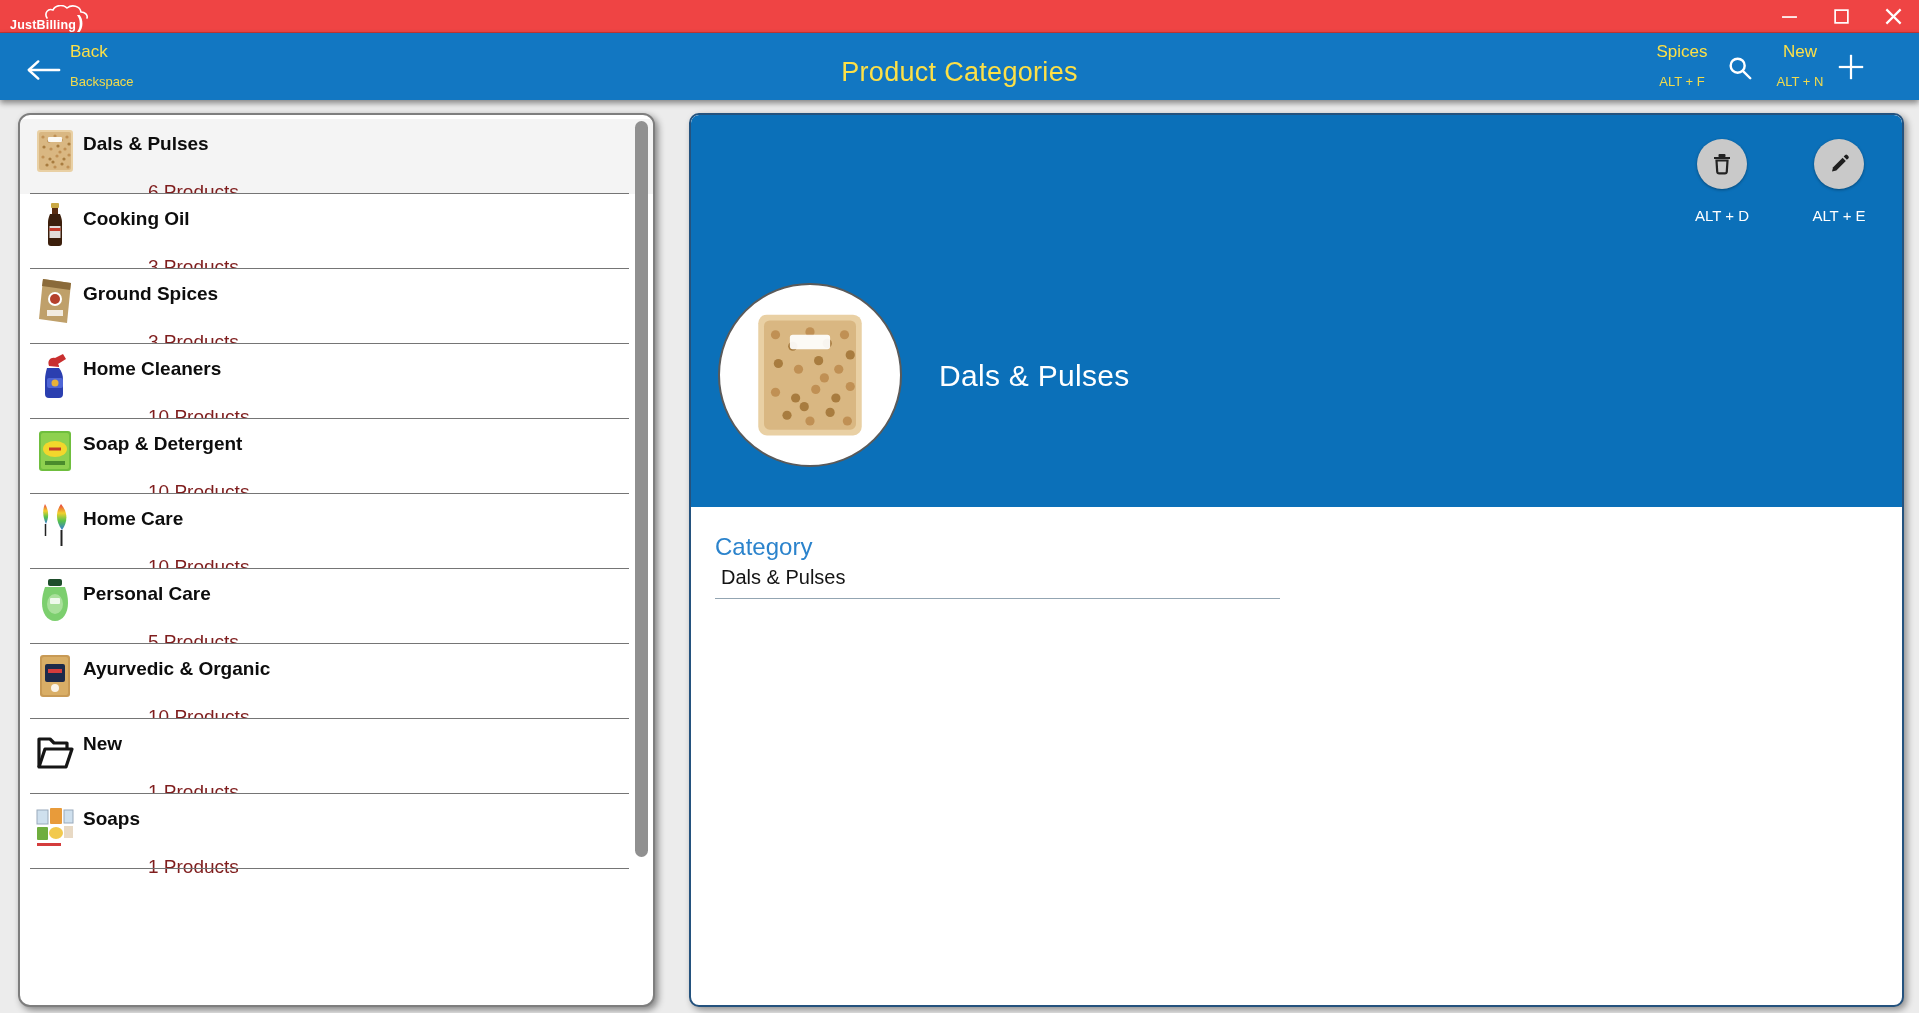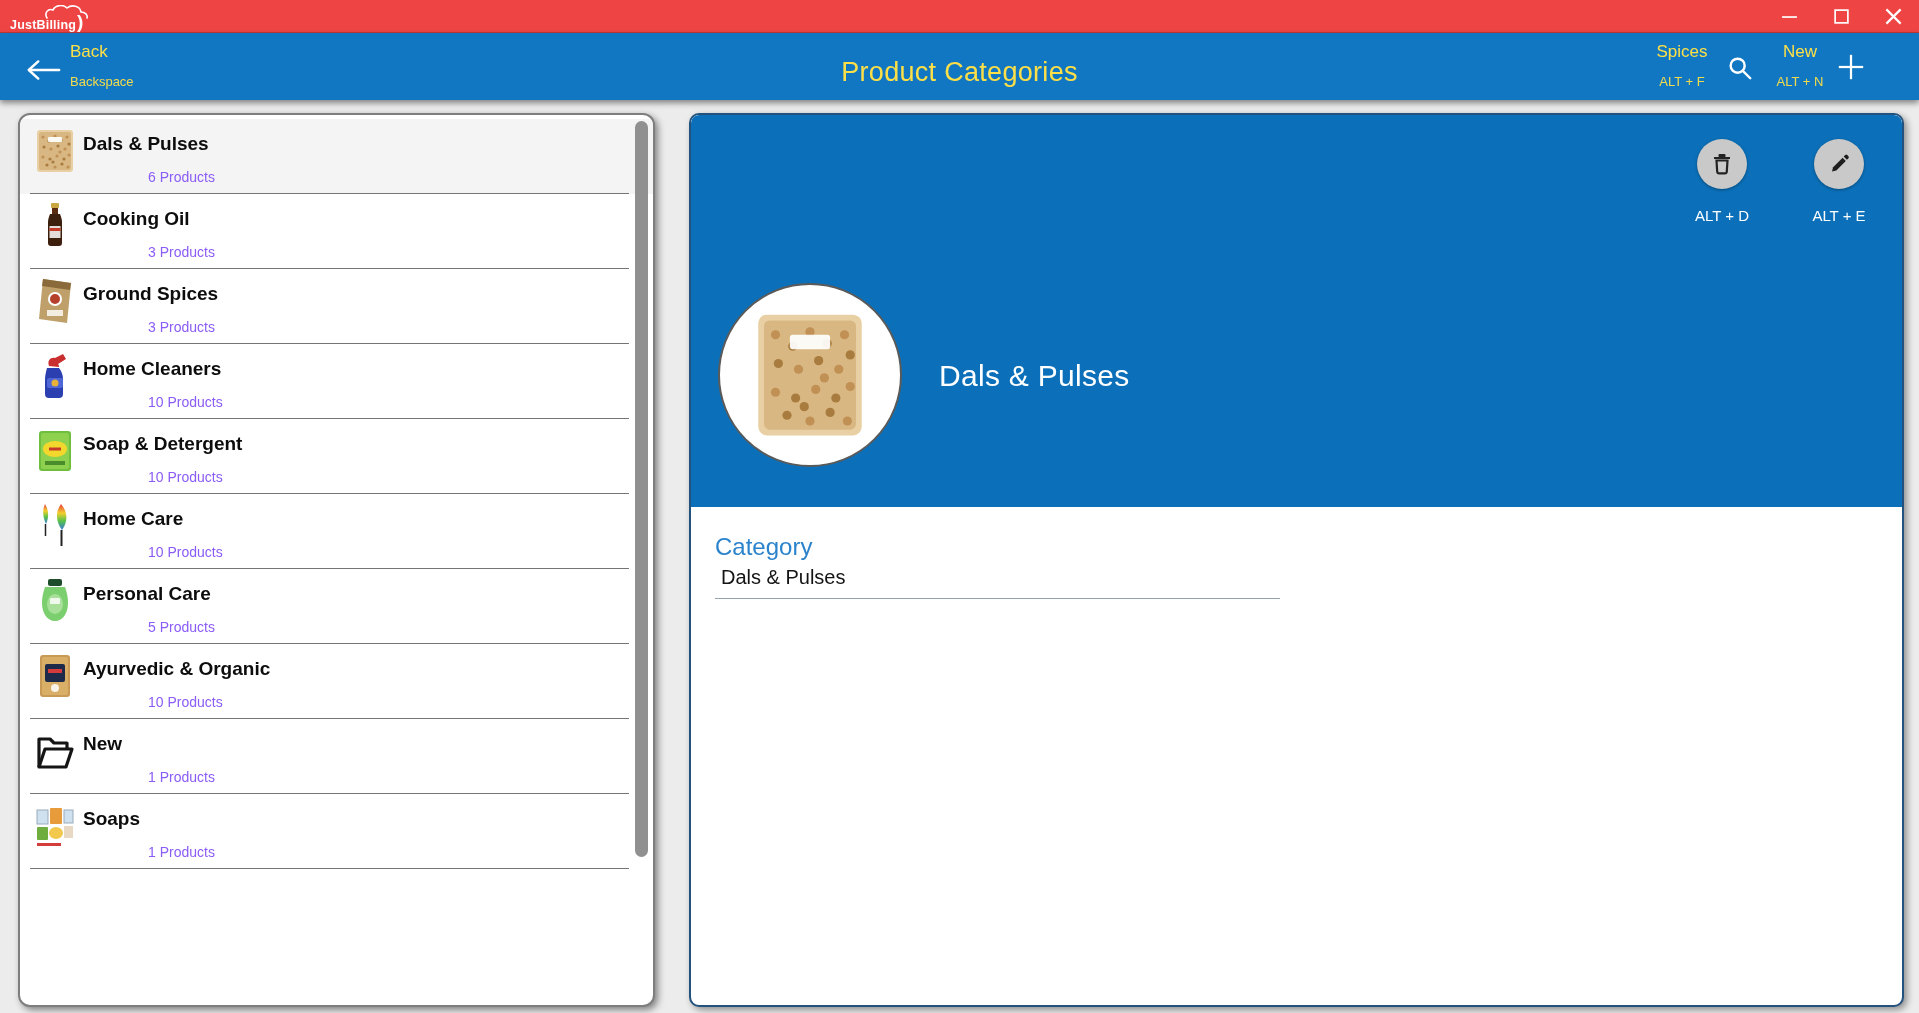--- a/index.html
+++ b/index.html
@@ -45,21 +45,21 @@
                background:#fff; border:2px solid #7e7e7e; border-radius:12px;
                box-shadow:3px 3px 7px rgba(0,0,0,.45); overflow:hidden; }
   .rows { position:absolute; top:4px; left:0; right:0; bottom:0; overflow:hidden; }
   .row { position:relative; height:75px; background:#fff; }
   .row.selected { background:#f4f4f4; }
   .row::after { content:""; position:absolute; left:10px; right:24px; bottom:0;
                 border-bottom:1px solid #757575; }
   .thumb { position:absolute; left:12px; top:8px; width:46px; height:48px; }
   .thumb svg { width:100%; height:100%; }
   .rname { position:absolute; left:63px; top:14px; font-size:19px; font-weight:bold; color:#0d0d0d; }
-  .rcount { position:absolute; left:128px; top:50px; font-size:14px; color:#8b5cf6; }
+  .rcount { position:absolute; left:128px; top:62px; font-size:19px; color:#7f1d1d; }
   .scroll-thumb { position:absolute; right:5px; top:6px; width:13px; height:736px;
                   background:#909090; border-radius:7px; }
 
   
   .panel { position:absolute; left:689px; top:0; width:1215px; height:894px;
            background:#fff; border:2px solid #24527e; border-radius:10px;
            box-shadow:3px 3px 7px rgba(0,0,0,.4); overflow:hidden; }
   .hero { position:absolute; top:0; left:0; right:0; height:392px; background:#0b70b9;
           border-radius:8px 8px 0 0; }
   .hero-circle { position:absolute; left:27px; top:168px; width:184px; height:184px;

